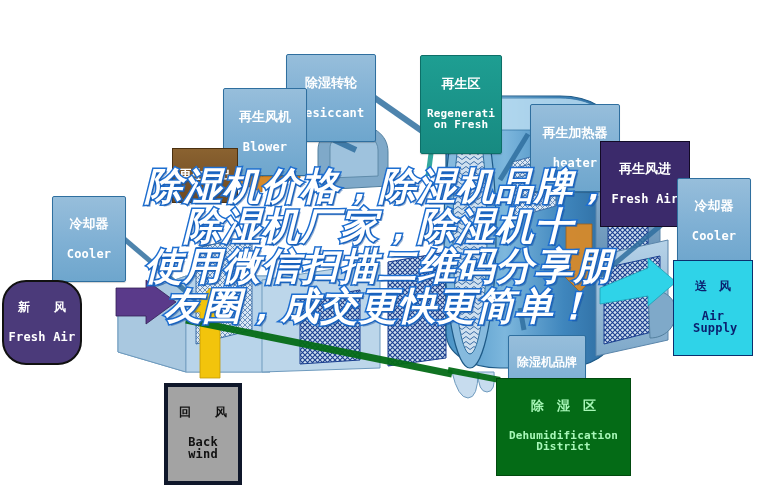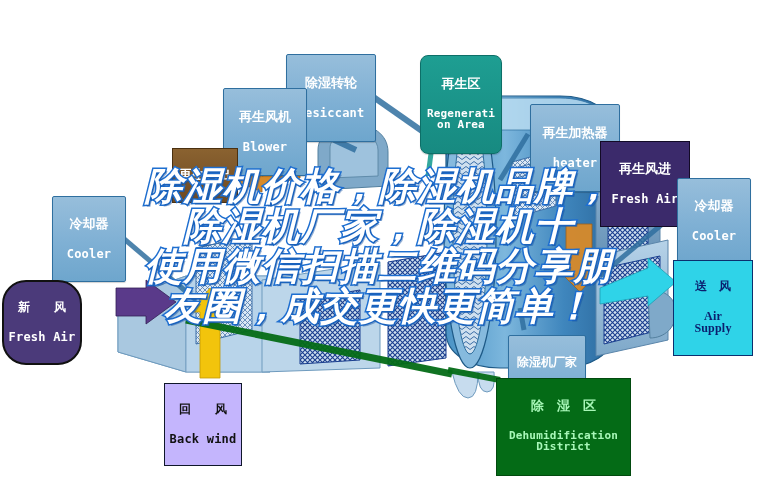--- a/index.html
+++ b/index.html
@@ -39,21 +39,21 @@
     background:linear-gradient(180deg,#97bedb 0%,#7fb0d4 55%,#6ea6cd 100%);
     border:1px solid #2f6f9f;
     color:#ffffff;
     border-radius:2px;
     box-shadow:0 1px 1px rgba(0,0,0,.18);
   }
   .cal-teal{
     background:linear-gradient(180deg,#1e9e92 0%,#178a81 100%);
     border:1px solid #0d6f68;
     color:#ffffff;
-    border-radius:8px;
+    border-radius:2px;
     box-shadow:0 1px 1px rgba(0,0,0,.18);
   }
   .cal-purple{
     background:#3b2a6b;
     border:1px solid #120a26;
     color:#ffffff;
   }
   .cal-purple2{
     background:#4b3a7a;
     border:2px solid #111111;
@@ -63,22 +63,22 @@
     background:#2fd3e8;
     border:1px solid #0b2f6e;
     color:#0b1f6e;
   }
   .cal-green{
     background:#046b16;
     border:1px solid #024a0f;
     color:#a8f7b8;
   }
   .cal-yellow{
-    background:#c4b5fd;
-    border:1px solid #0f172a;
+    background:#a3a3a3;
+    border:4px solid #0f172a;
     color:#111111;
   }
   .cal-brown{
     background:linear-gradient(180deg,#8a6230 0%,#6e4a22 100%);
     border:1px solid #4a3010;
     color:#ffffff;
   }
 
   
   #promo{
@@ -254,21 +254,21 @@
   </div>
 
   <div class="label cal-blue" style="left:223px;top:88px;width:84px;padding:4px 9px 5px;">
     <span class="cn" style="font-size:13px;">再生风机</span>
     <span class="en" style="font-size:12px;">Blower</span>
   </div>
 
   <div class="label cal-teal" style="left:420px;top:55px;width:82px;padding:4px 3px 5px;">
     <span class="cn" style="font-size:13px;">再生区</span>
     <span class="en" style="font-size:11px;">Regenerati
-on Area</span>
+on Fresh</span>
   </div>
 
   <div class="label cal-blue" style="left:530px;top:104px;width:90px;padding:4px 3px 5px;">
     <span class="cn" style="font-size:13px;">再生加热器</span>
     <span class="en" style="font-size:12px;">heater</span>
   </div>
 
   <div class="label cal-purple" style="left:600px;top:141px;width:90px;padding:3px 3px 4px;">
     <span class="cn" style="font-size:13px;">再生风进</span>
     <span class="en" style="font-size:12px;">Fresh Air</span>
@@ -293,25 +293,25 @@
     <span class="en" style="font-size:12px;">Fresh Air</span>
   </div>
 
   <div class="label cal-yellow" style="left:164px;top:383px;width:78px;padding:2px 3px 3px;">
     <span class="cn" style="font-size:12px;">回　　风</span>
     <span class="en" style="font-size:12px;">Back wind</span>
   </div>
 
   <div class="label cal-cyan" style="left:673px;top:260px;width:80px;padding:2px 19px 3px;">
     <span class="cn" style="font-size:12px;">送　风</span>
-    <span class="en" style="font-size:12px;font-family:Liberation Serif, serif;">Air Supply</span>
+    <span class="en" style="font-size:12px;">Air Supply</span>
   </div>
 
   <div class="label cal-blue" style="left:508px;top:335px;width:78px;padding:3px 2px 4px;">
-    <span class="cn" style="font-size:12px;">除湿机厂家</span>
+    <span class="cn" style="font-size:12px;">除湿机品牌</span>
     <span class="en" style="font-size:12px;">Blower</span>
   </div>
 
   <div class="label cal-green" style="left:448px;top:378px;width:135px;padding:3px 3px 5px;margin-left:48px;">
     <span class="cn" style="font-size:13px;">除　湿　区</span>
     <span class="en" style="font-size:11px;">Dehumidification
 District</span>
   </div>
 
   <div id="promo">

